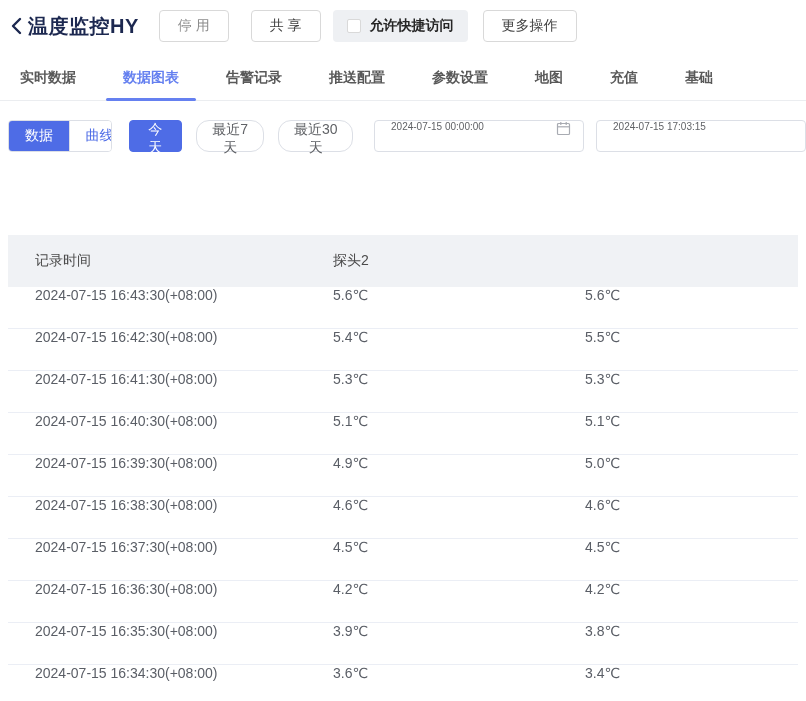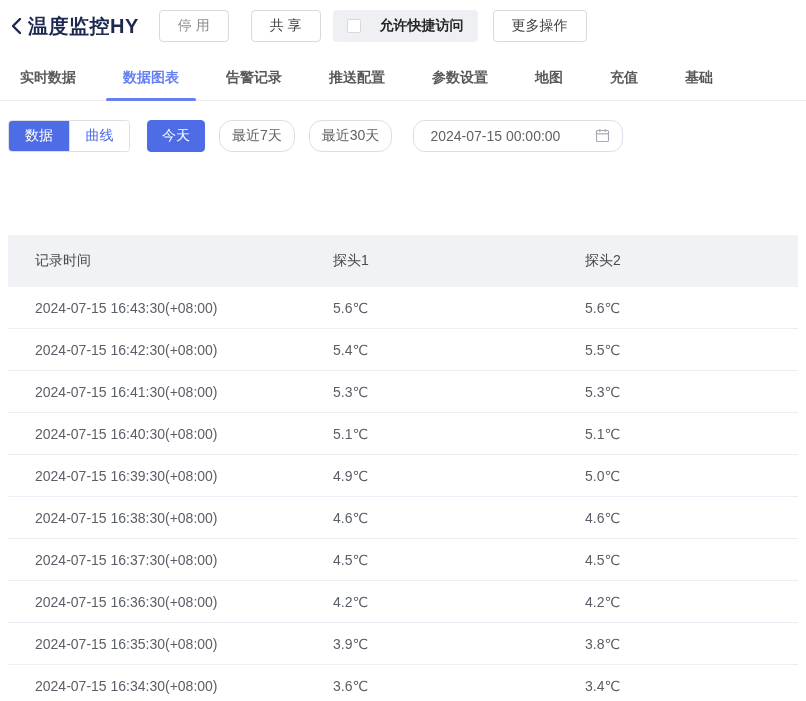--- a/index.html
+++ b/index.html
@@ -16,21 +16,21 @@
   .page-title { font-size:20px; font-weight:bold; color:#1c2850; margin:0 20px 0 2px; letter-spacing:0.5px;text-align:right; }
   .hd-btn {
     height:32px; padding:0 18px; background:#fff; border:1px solid #d9d9d9;
     border-radius:4px; font-size:14px; color:#404040; cursor:pointer;
     font-family:inherit;
   }
   .hd-btn.muted { color:#8c8c8c; }
   .btn-stop { margin-right:22px; }
   .btn-share { margin-right:12px; }
   .quick-pill {
-    display:flex; align-items:center; gap:19px; height:32px; padding:0 14px;
+    display:flex; align-items:center; gap:9px; height:32px; padding:0 14px;
     background:#eef0f3; border-radius:4px; margin-right:15px; cursor:pointer;text-align:center;
   }
   .checkbox { width:14px; height:14px; background:#fff; border:1px solid #d9d9d9; border-radius:2px; }
   .quick-label { font-size:14px; font-weight:bold; color:#262626; }
 
   
   .tabs-bar {
     display:flex; align-items:flex-end; gap:47px;
     padding:0 0 13px 20px; margin-top:26px;
     border-bottom:1px solid #ebedf0;
@@ -53,35 +53,35 @@
   .btn-primary {
     height:32px; padding:0 14px; background:#4e6ce6; color:#fff; border:1px solid #4e6ce6;
     border-radius:4px; font-size:14px; cursor:pointer; margin-right:14px; font-family:inherit;
   }
   .btn-plain {
     height:32px; padding:0 12px; background:#fff; color:#606266; border:1px solid #dcdfe6;
     border-radius:13px; font-size:14px; cursor:pointer; margin-right:14px; font-family:inherit;
   }
   .btn-30d { margin-right:21px; }
   .date-input {
-    height:32px; width:210px; border:1px solid #dcdfe6; border-radius:12px;
-    display:flex; align-items:center; padding:0 12px 0 16px; font-size:14px; color:#606266;
+    height:32px; width:210px; border:1px solid #dcdfe6; border-radius:4px;
+    display:flex; padding:0 12px 0 16px; font-size:10px; color:#606266;
     background:#fff; cursor:text; flex:none;
   }
   .date-input .val { flex:1; white-space:nowrap; }
   .date-start { margin-right:12px; }
   .cal-icon { flex:none; margin-left:8px; }
 
   
   .data-table { margin:80px 8px 0 8px; }
   .thead {
     display:flex; align-items:center; height:52px; background:#f0f2f5;
   }
   .th { font-size:14px; color:#4a4a4a; padding-left:14px; }
-  .tr { display:flex; align-items:center; height:42px; border-bottom:1px solid #ebeef5; }
+  .tr { display:flex; height:42px; border-bottom:1px solid #ebeef5; }
   .td { font-size:14px; color:#5a5e66; padding-left:14px; white-space:nowrap; }
   .col0 { width:311px; flex:none;padding-left:27px; }
   .col1 { width:252px; flex:none; }
   .col2 { flex:1; }
 </style>
 </head>
 <body>
 
 <div class="app-header">
   <span class="back-btn">
@@ -120,26 +120,28 @@
   <button class="btn-plain btn-30d">最近30天</button>
   <div class="date-input date-start">
     <span class="val">2024-07-15 00:00:00</span>
     <svg class="cal-icon" width="15" height="15" viewBox="0 0 15 15">
       <rect x="1.5" y="2.5" width="12" height="11" rx="1" fill="none" stroke="#a8abb2" stroke-width="1.2"></rect>
       <line x1="1.5" y1="5.8" x2="13.5" y2="5.8" stroke="#a8abb2" stroke-width="1.2"></line>
       <line x1="4.8" y1="1" x2="4.8" y2="4" stroke="#a8abb2" stroke-width="1.2"></line>
       <line x1="10.2" y1="1" x2="10.2" y2="4" stroke="#a8abb2" stroke-width="1.2"></line>
     </svg>
   </div>
+  <div class="date-input date-end">
+    <span class="val">2024-07-15 17:03:15</span>
+  </div>
 </div>
 
 <div class="data-table">
   <div class="thead">
     <div class="th col0">记录时间</div>
-    <div class="th col1">探头1</div>
     <div class="th col2">探头2</div>
   </div>
   <div>
       <div class="tr">
         <div class="td col0">2024-07-15 16:43:30(+08:00)</div>
         <div class="td col1">5.6℃</div>
         <div class="td col2">5.6℃</div>
       </div>
       <div class="tr">
         <div class="td col0">2024-07-15 16:42:30(+08:00)</div>

